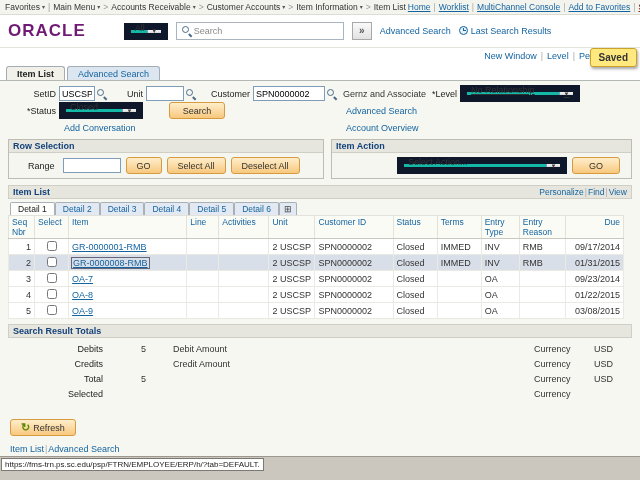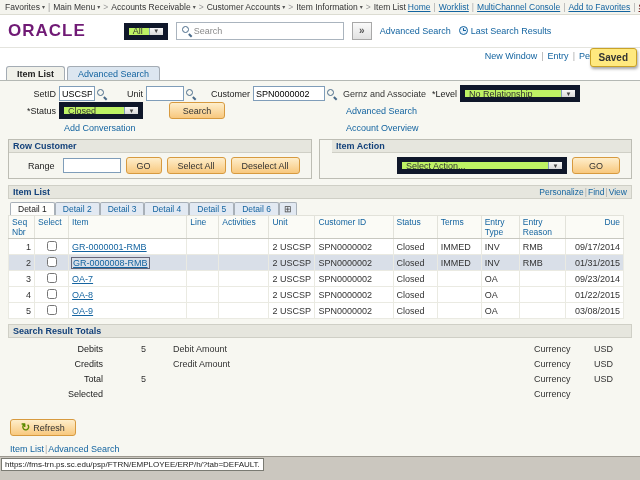--- a/index.html
+++ b/index.html
@@ -14,21 +14,21 @@
   .caret{font-size:6px;color:#555;margin-left:2px;vertical-align:1px;}
   .bc-sep{color:#999;margin:0 3px;}
   .portal-links .toplink{margin:0 2px;text-decoration:underline;}
   .portal-links .signout{color:#7B1F1F;font-weight:bold;}
   .pipe{color:#AAA;margin:0 1px;}
 
   
   .oraclebar{height:33px;background:#fff;display:flex;align-items:center;padding:0 8px;border-bottom:1px solid #E4E4DE;}
   .logo{color:#701a75;font-weight:bold;font-size:17px;letter-spacing:1px;}
   .topsearch{display:flex;align-items:center;margin-left:38px;gap:8px;}
-  .dd{display:inline-flex;align-items:center;height:17px;border:5px solid #0f172a;background:#bef264;}
+  .dd{display:inline-flex;align-items:flex-end;height:17px;border:7px solid #0f172a;background:#14b8a6;}
   .dd .dd-text{padding:0 4px;white-space:nowrap;overflow:hidden;flex:1;}
   .dd .dd-btn{width:14px;align-self:stretch;background:linear-gradient(#F8F8F8,#D8D8D8);border-left:1px solid #7F9DB9;display:flex;align-items:center;justify-content:center;font-size:6px;color:#444;cursor:pointer;}
   .scope{width:44px;}
   .searchbox{display:flex;align-items:center;height:18px;border:1px solid #AAB4BE;background:#fff;padding:0 3px;width:168px;}
   .sin{border:none;outline:none;font:inherit;flex:1;min-width:0;}
   .sin::placeholder{color:#8A8A8A;}
   .ssgo{height:18px;width:20px;background:linear-gradient(#FAFAFA,#E2E2E2);border:1px solid #A8A8A8;font-size:10px;color:#555;cursor:pointer;font-weight:bold;line-height:1;}
   .icon-mag{position:relative;display:inline-block;width:10px;height:10px;margin:0 2px;cursor:pointer;flex:0 0 auto;}
   .icon-mag::before{content:'';position:absolute;left:0;top:0;width:5px;height:5px;border:1.5px solid #4A6B8A;border-radius:50%;}
   .icon-mag::after{content:'';position:absolute;left:7px;top:7px;width:4px;height:1.5px;background:#4A6B8A;transform:rotate(45deg);transform-origin:left center;}
@@ -46,33 +46,33 @@
   .ptab.active{background:#F1F1EA;color:#222;font-weight:bold;}
 
   
   .content{position:relative;background:#F7F7F1;height:375px;padding:4px 8px 0;}
   .formrow{display:flex;align-items:center;height:17px;position:relative;}
   .flabel{display:inline-block;text-align:right;margin-right:3px;color:#222;}
   .w48{width:48px;}.w34{width:34px;}.w52{width:52px;}
   .tin{height:15px;border:1px solid #7F9DB9;background:#fff;font:inherit;padding:0 2px;}
   .in50{width:36px;}.in40{width:38px;}.in72{width:72px;}.in58{width:58px;}
   .custname{margin:0 6px 0 4px;color:#333;max-width:96px;white-space:nowrap;overflow:hidden;}
-  .ddw118{width:120px;}.ddw84{width:84px;}.ddw170{width:170px;}
+  .ddw118{width:120px;text-decoration:underline;}.ddw84{width:84px;}.ddw170{width:170px;}
   .psbtn{display:inline-flex;align-items:center;justify-content:center;height:17px;padding:0 10px;background:linear-gradient(#FEEECB,#F8C87E);border:1px solid #D79A3F;border-radius:3px;color:#333;font-size:9px;cursor:pointer;font-family:inherit;gap:3px;}
   .searchbtn{margin-left:26px;min-width:56px;}
   .abs338{position:absolute;left:338px;}
   .ml56{margin-left:56px;}
 
   
   .gbrow{display:flex;gap:7px;margin-top:3px;}
   .groupbox{border:1px solid #BDBDB4;background:#F6F6F0;}
   .gb-title{background:#E6E6DE;border-bottom:1px solid #CFCFC6;padding:1px 4px;font-weight:bold;color:#13417A;}
   .gb-body{padding:4px 5px;display:flex;align-items:center;gap:5px;height:25px;}
   .gb-rowsel{width:322px;}
-  .gb-itemact{flex:1;padding-left:12px;}
+  .gb-itemact{flex:1;}
 
   
   .sect-head{background:#E6E6DE;border:1px solid #CFCFC6;padding:1px 4px;display:flex;justify-content:space-between;align-items:center;margin-top:6px;}
   .sect-title{font-weight:bold;color:#13417A;}
   .toolbar-links{font-size:8.5px;}
   .dtabs{display:flex;align-items:flex-end;gap:0;padding:2px 0 0 2px;height:16px;}
   .dtab{border:1px solid #A8B0B8;border-bottom:none;border-radius:2px 2px 0 0;padding:1px 7px;background:#E2E9F2;color:#1464A0;font-size:8.5px;cursor:pointer;}
   .dtab.active{background:#FDFDFB;color:#222;}
   .gridicon{padding:1px 4px;color:#444;font-size:9px;}
   .itemtable{width:616px;border-collapse:collapse;table-layout:fixed;background:#FFFFFF;border:1px solid #C8C8C0;}
@@ -130,21 +130,21 @@
       </div>
       <button class="ssgo">»</button>
       <a>Advanced Search</a>
       <a><span class="icon-clock"></span><span>Last Search Results</span></a>
     </div>
   </div>
 
   <div class="utilrow">
       <a class="utlink">New Window</a>
       <span class="pipe">|</span>
-      <a class="utlink">Entry</a>
+      <a class="utlink">Level</a>
       <span class="pipe">|</span>
       <a class="utlink">Personalize</a>
     </div>
   <div class="saved">Saved</div>
 
   <div class="pagetabs">
       <span class="ptab active">Item List</span>
       <span class="ptab">Advanced Search</span>
     </div>
 
@@ -180,21 +180,21 @@
     </div>
 
     <div class="formrow">
       <a class="ml56">Add Conversation</a>
       <a class="abs338">Account Overview</a>
     </div>
 
     
     <div class="gbrow">
       <div class="groupbox gb-rowsel">
-        <div class="gb-title">Row Customer</div>
+        <div class="gb-title">Row Selection</div>
         <div class="gb-body">
           <span class="flabel" style="margin-left:14px;">Range</span>
           <input class="tin in58" value="" style="">
           <button class="psbtn">GO</button>
           <button class="psbtn">Select All</button>
           <button class="psbtn">Deselect All</button>
         </div>
       </div>
       <div class="groupbox gb-itemact">
         <div class="gb-title">Item Action</div>

